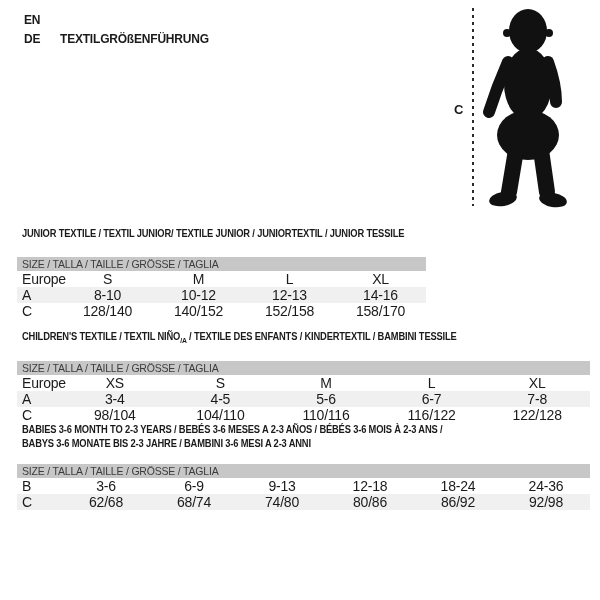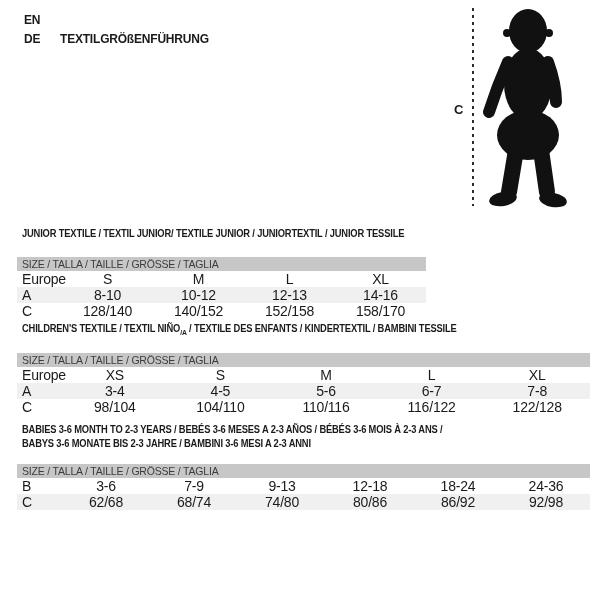--- a/index.html
+++ b/index.html
@@ -18,21 +18,21 @@
   
   .figure-area  { position:absolute; left:450px; top:0; width:150px; height:215px; }
   .measure-line { position:absolute; left:22px; top:8px; width:2px; height:198px;
                   background:repeating-linear-gradient(to bottom,#2b2b2b 0 3px,transparent 3px 7px); }
   .measure-label{ position:absolute; left:4px; top:102px; font-size:13px; font-weight:bold; }
   .figure-area svg { position:absolute; left:28px; top:2px; }
 
   
   .table-block { position:absolute; left:17px; }
   .t1 { top:226px; width:409px; }
-  .t2 { top:321px; width:573px; }
+  .t2 { top:329px; width:573px; }
   .t3 { top:422px; width:573px; }
   .tbl-title { margin:0 0 0 5px; font-size:11px; font-weight:bold; line-height:14px;
                white-space:nowrap; transform:scaleX(0.85); transform-origin:left top; }
   .tbl-title sub { font-size:8px; }
   .t1 .size-table { margin-top:17px; }
   .t2 .size-table { margin-top:13px; }
   .t3 .size-table { margin-top:14px; }
 
   .size-table { width:100%; border-collapse:collapse; table-layout:fixed; }
   .size-table th {
@@ -191,21 +191,21 @@
         </colgroup>
       <thead>
         <tr>
             <th colspan="7">SIZE / TALLA / TAILLE / GRÖSSE / TAGLIA</th>
           </tr>
       </thead>
       <tbody>
         <tr>
           <td class="lbl">B</td>
           <td>3-6</td>
-          <td>7-9</td>
+          <td>6-9</td>
           <td>9-13</td>
           <td>12-18</td>
           <td>18-24</td>
           <td>24-36</td>
         </tr>
         <tr class="stripe">
           <td class="lbl">C</td>
           <td>62/68</td>
           <td>68/74</td>
           <td>74/80</td>

